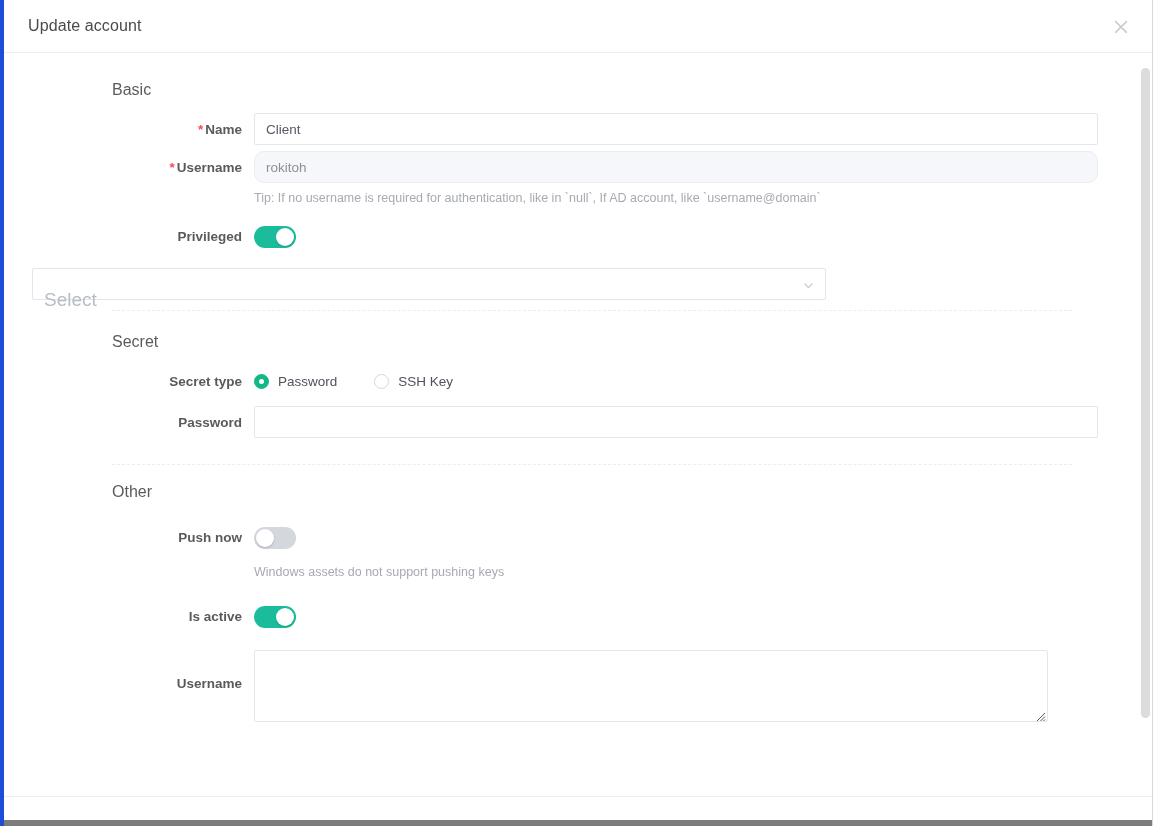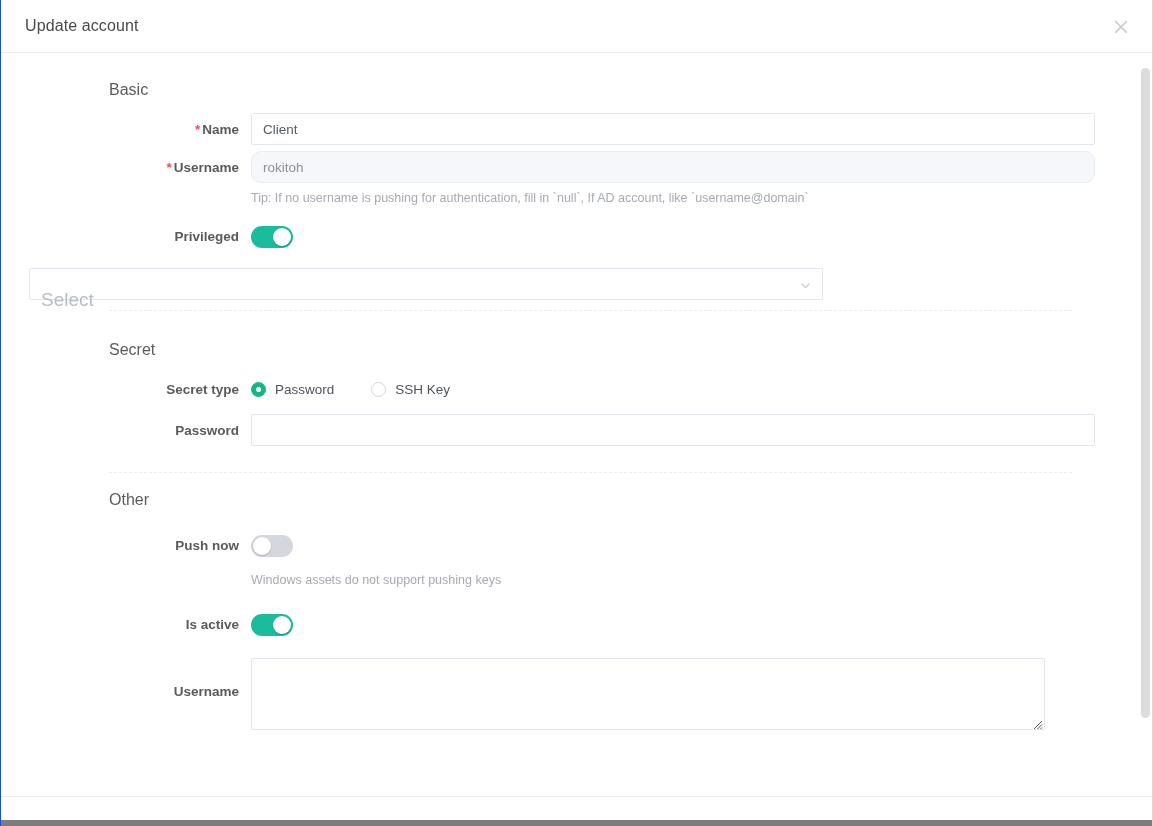--- a/index.html
+++ b/index.html
@@ -9,21 +9,21 @@
     background: #ffffff;
     font-family: "Liberation Sans", sans-serif;
     overflow: hidden;
   }
 
   .window {
     position: relative;
     width: 1153px;
     height: 826px;
     background: #ffffff;
-    border-left: 1px solid #1d4ed8;
+    border-left: 4px solid #1d4ed8;
     border-right: 1px solid #d9d9d9;
     overflow: hidden;
   }
 
   
   .modal-header {
     position: relative;
     height: 53px;
     background: #ffffff;
     border-bottom: 1px solid #eceff3;
@@ -282,21 +282,21 @@
           <input class="input" type="text" value="Client" style="">
         </div>
       </div>
 
       <div class="row">
         <div class="label">
           <span class="req">*</span><span>Username</span>
         </div>
         <div class="control">
           <input class="input disabled" type="text" readonly="" value="rokitoh" style="">
-          <div class="hint">Tip: If no username is pushing for authentication, fill in `null`, If AD account, like `username@domain`</div>
+          <div class="hint">Tip: If no username is required for authentication, like in `null`, If AD account, like `username@domain`</div>
         </div>
       </div>
 
       <div class="row" style="margin-top:12px;">
         <div class="label">Privileged</div>
         <div class="control">
           <div class="switch on">
             <div class="knob"></div>
           </div>
         </div>
@@ -312,21 +312,21 @@
               </svg>
             </span>
           </div>
         </div>
       </div>
     </div>
 
     <div class="divider"></div>
 
     <div class="section">
-      <div class="section-title" style="margin-top:30px;">Secret</div>
+      <div class="section-title" style="margin-top:22px;">Secret</div>
 
       <div class="row">
         <div class="label">Secret type</div>
         <div class="control">
           <div class="radio-group">
             <div class="radio checked">
               <span class="dot"></span>
               <span class="rlabel">Password</span>
             </div>
             <div class="radio">

